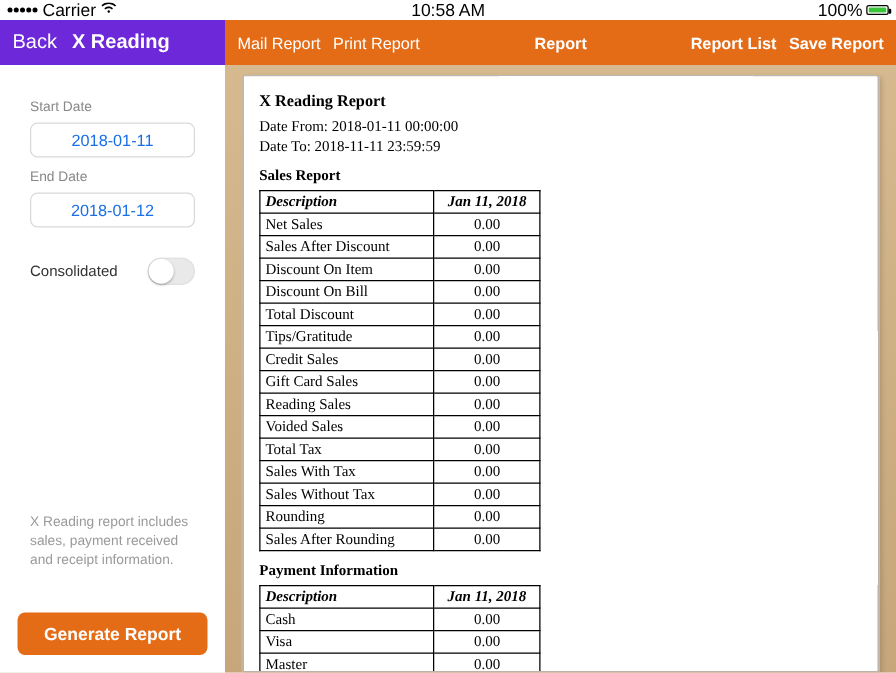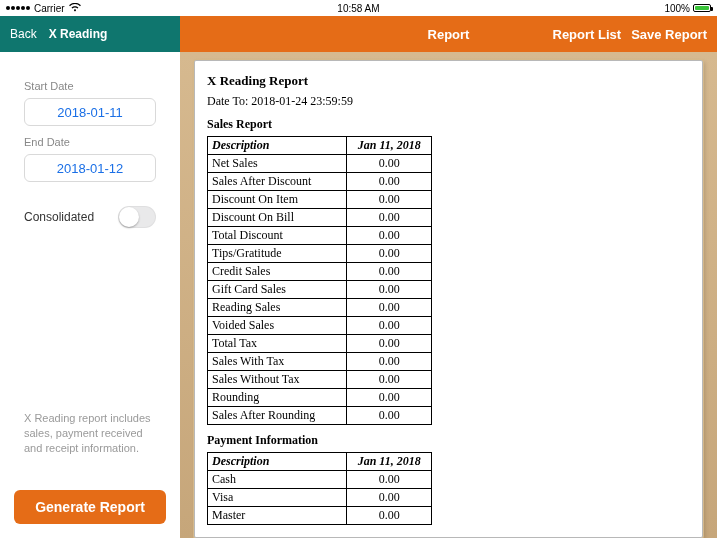--- a/index.html
+++ b/index.html
@@ -1,30 +1,30 @@
 <!DOCTYPE html>
 <html><head>
 <meta charset="utf-8">
 <style>
   * { box-sizing: border-box; margin: 0; padding: 0; }
   html, body { width: 717px; height: 538px; font-family: -apple-system, Helvetica, Arial, sans-serif; overflow: hidden; background: #fff; }
-  .statusbar { height: 16px; background: #fff; display: flex; align-items: center; font-size: 10px; color: #000; position: relative; padding: 0 6px; }
+  .statusbar { height: 16px; background: #fff; display: flex; align-items: center; font-size: 14px; color: #000; position: relative; padding: 0 6px; }
   .statusbar .carrier { display: flex; align-items: center; gap: 4px; }
   .statusbar .time { position: absolute; left: 50%; transform: translateX(-50%); }
   .statusbar .right { position: absolute; right: 6px; display: flex; align-items: center; gap: 3px; }
   .battery-icon { width: 18px; height: 8px; border: 1px solid #000; border-radius: 2px; position: relative; display:inline-block;}
   .battery-icon::after { content:""; position:absolute; right:-3px; top:2px; width:2px; height:4px; background:#000; border-radius:0 1px 1px 0;}
   .battery-fill { position:absolute; left:1px; top:1px; bottom:1px; width: 14px; background:#3ac43a; border-radius:1px;}
   .wifi-icon { display:inline-block; font-size:10px; line-height:1;}
   .signal-dots { display:flex; gap:1px; }
   .signal-dots span { width:4px; height:4px; border-radius:50%; background:#000; display:inline-block;}
 
   .app { display: flex; height: 522px; }
   .sidebar { width: 180px; background:#fff; display:flex; flex-direction:column; border-right: 0px solid #ddd;}
-  .sidebar-header { height: 36px; background:#0f766e; color:#fff; display:flex; align-items:center; padding: 0 10px; font-size:12px; gap: 12px;}
+  .sidebar-header { height: 36px; background:#6d28d9; color:#fff; display:flex; align-items:center; padding: 0 10px; font-size:16px; gap: 12px;}
   .sidebar-header .back { font-weight:400; cursor:pointer; }
   .sidebar-header .title { font-weight:600; }
   .sidebar-body { padding: 24px; display:flex; flex-direction:column; gap: 6px; flex:1;}
   .field-label { font-size:11px; color:#888; margin-top:4px;}
   .date-btn { border:1px solid #d9d9d9; border-radius:6px; height: 28px; display:flex; align-items:center; justify-content:center; color:#1a6fe6; font-size:13px; cursor:pointer; background:#fff;}
   .toggle-row { display:flex; align-items:center; justify-content:space-between; margin-top: 18px; font-size:12px; color:#333;}
   .toggle { width: 38px; height:22px; border-radius:11px; background:#e9e9ea; position:relative; cursor:pointer; box-shadow: inset 0 0 0 1px rgba(0,0,0,0.04);}
   .toggle .knob { width:20px; height:20px; background:#fff; border-radius:50%; position:absolute; top:1px; left:1px; box-shadow:0 1px 2px rgba(0,0,0,0.3);}
   .info-text { font-size:11px; color:#9a9a9a; margin-top: auto; line-height:1.35; padding-top: 100px;}
   .generate-btn { margin: 10px 14px 14px 14px; height: 34px; background:#e56c17; color:#fff; border:none; border-radius:6px; font-size:14px; font-weight:700; cursor:pointer;}
@@ -95,30 +95,35 @@
             <div class="knob"></div>
           </div>
       </div>
       <div class="info-text">X Reading report includes sales, payment received and receipt information.</div>
     </div>
     <button class="generate-btn">Generate Report</button>
   </div>
 
   <div class="main">
     <div class="main-header">
+      <div class="left-actions">
+        <span>Mail Report</span>
+        <span>Print Report</span>
+      </div>
       <div class="center-title">Report</div>
       <div class="right-actions">
         <span>Report List</span>
         <span>Save Report</span>
       </div>
     </div>
     <div class="report-wrap">
       <div class="paper">
         <h3>X Reading Report</h3>
-        <div class="meta">Date To: 2018-01-24 23:59:59</div>
+        <div class="meta">Date From: 2018-01-11 00:00:00</div>
+        <div class="meta">Date To: 2018-11-11 23:59:59</div>
         <div class="section-title">Sales Report</div>
         <table class="report-table">
           <thead>
               <tr>
             <th>Description</th>
             <th class="num">Jan 11, 2018</th>
           </tr>
             </thead>
           <tbody id="sales-body">
               <tr>

